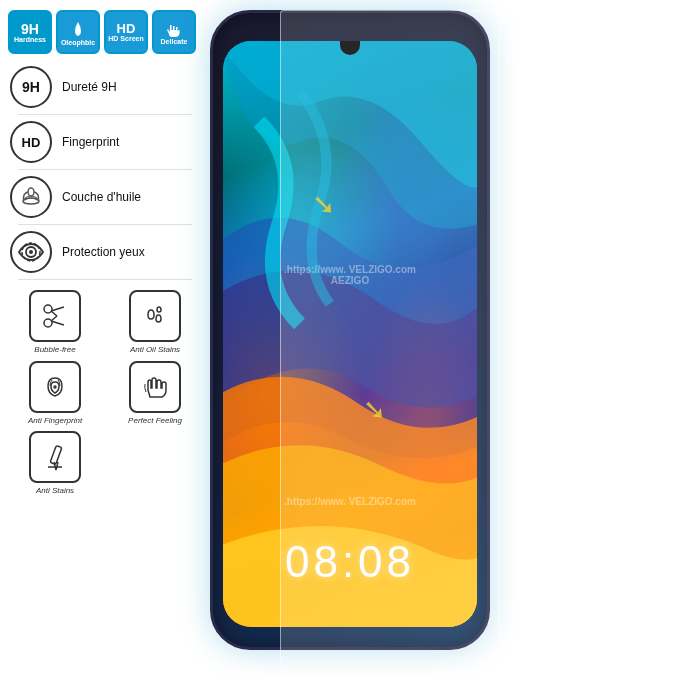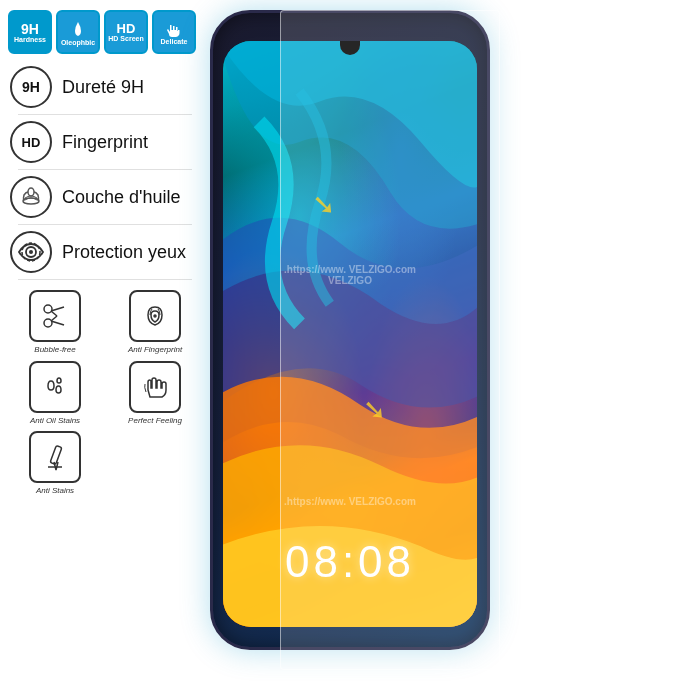--- a/index.html
+++ b/index.html
@@ -79,21 +79,21 @@
       height: 42px;
       border: 2px solid #333;
       border-radius: 50%;
       display: flex;
       align-items: center;
       justify-content: center;
       flex-shrink: 0;
     }
 
     .feature-text {
-      font-size: 18px;
+      font-size: 12px;
       color: #111;
       font-weight: 500;
     }
 
     
     .bottom-grid {
       margin-top: 8px;
       display: grid;
       grid-template-columns: 1fr 1fr;
       gap: 6px;
@@ -422,39 +422,39 @@
           <line x1="11" y1="20" x2="17" y2="15" stroke="#333" stroke-width="1.5"></line>
         </svg>
       </div>
       <span class="small-badge-label">Bubble-free</span>
     </div>
 
 
     <div class="small-badge">
       <div class="small-icon-box">
         <svg width="30" height="30" viewBox="0 0 30 30" fill="none">
+          <path d="M8 14 Q8 9 11 9 Q14 9 14 14 Q14 18 11 18 Q8 18 8 14Z" stroke="#333" stroke-width="1.5" fill="none"></path>
+          <path d="M16 18 Q16 14 18.5 14 Q21 14 21 18 Q21 21 18.5 21 Q16 21 16 18Z" stroke="#333" stroke-width="1.5" fill="none"></path>
+          <path d="M17 9 Q17 6 19 6 Q21 6 21 9 Q21 11 19 11 Q17 11 17 9Z" stroke="#333" stroke-width="1.5" fill="none"></path>
+        </svg>
+      </div>
+      <span class="small-badge-label">Anti Oil Stains</span>
+    </div>
+
+    <div class="small-badge">
+      <div class="small-icon-box">
+        <svg width="30" height="30" viewBox="0 0 30 30" fill="none">
           <path d="M15 6 Q22 6 22 14 Q22 22 15 24 Q8 22 8 14 Q8 6 15 6Z" stroke="#333" stroke-width="1.5" fill="none"></path>
           <path d="M15 10 Q19 10 19 14 Q19 19 15 21 Q11 19 11 14 Q11 10 15 10Z" stroke="#333" stroke-width="1.5" fill="none"></path>
           <path d="M15 14 Q16 14 16 15 Q16 16 15 16 Q14 16 14 15 Q14 14 15 14Z" stroke="#333" stroke-width="1.5" fill="none"></path>
           <path d="M12 8 Q10 10 10 14" stroke="#333" stroke-width="1" fill="none"></path>
           <path d="M18 8 Q20 10 20 14" stroke="#333" stroke-width="1" fill="none"></path>
         </svg>
       </div>
       <span class="small-badge-label">Anti Fingerprint</span>
-    </div>
-
-    <div class="small-badge">
-      <div class="small-icon-box">
-        <svg width="30" height="30" viewBox="0 0 30 30" fill="none">
-          <path d="M8 14 Q8 9 11 9 Q14 9 14 14 Q14 18 11 18 Q8 18 8 14Z" stroke="#333" stroke-width="1.5" fill="none"></path>
-          <path d="M16 18 Q16 14 18.5 14 Q21 14 21 18 Q21 21 18.5 21 Q16 21 16 18Z" stroke="#333" stroke-width="1.5" fill="none"></path>
-          <path d="M17 9 Q17 6 19 6 Q21 6 21 9 Q21 11 19 11 Q17 11 17 9Z" stroke="#333" stroke-width="1.5" fill="none"></path>
-        </svg>
-      </div>
-      <span class="small-badge-label">Anti Oil Stains</span>
     </div>
 
     <div class="small-badge">
       <div class="small-icon-box">
         <svg width="30" height="30" viewBox="0 0 30 30" fill="none">
           <path d="M10 25 L8 18 L8 10 Q8 8 10 8 Q11 8 11 10 L11 16 L12 16 L12 8 Q12 6 14 6 Q16 6 16 8 L16 16 L17 16 L17 10 Q17 8 19 8 Q21 8 21 10 L21 16 L22 16 L22 12 Q22 10 24 10 Q26 10 26 12 L26 18 Q26 23 22 25 Z" stroke="#333" stroke-width="1.5" fill="none"></path>
           <path d="M6 20 Q4 15 5 12" stroke="#333" stroke-width="1" fill="none"></path>
         </svg>
       </div>
       <span class="small-badge-label">Perfect Feeling</span>
@@ -497,21 +497,21 @@
             <path d="M0 350 Q70 310 140 360 Q200 400 260 370 L260 580 L0 580 Z" fill="rgba(255,120,0,0.8)"></path>
             <path d="M0 420 Q80 380 160 420 Q220 450 260 430 L260 580 L0 580 Z" fill="rgba(255,180,0,0.7)"></path>
             <path d="M0 500 Q100 460 200 500 Q240 520 260 510 L260 580 L0 580 Z" fill="rgba(255,220,50,0.6)"></path>
 
             <path d="M40 80 Q80 120 60 180 Q40 240 80 280" stroke="rgba(0,220,240,0.6)" stroke-width="15" fill="none"></path>
             <path d="M80 50 Q120 100 100 160 Q80 220 110 260" stroke="rgba(0,180,220,0.5)" stroke-width="10" fill="none"></path>
           </svg>
 
           <div class="watermark">
             <div style="font-size:10px;">.https://www. VELZIGO.com</div>
-            <div style="font-size:10px;">VELZIGO</div>
+            <div style="font-size:10px;">AEZIGO</div>
           </div>
 
           <div class="arrow-mark" style="top:25%;left:35%;">➘</div>
           <div class="arrow-mark" style="top:60%;left:55%;">➘</div>
 
           <div class="watermark2">.https://www. VELZIGO.com</div>
 
           <div class="time-display">08:08</div>
         </div>
       </div>

